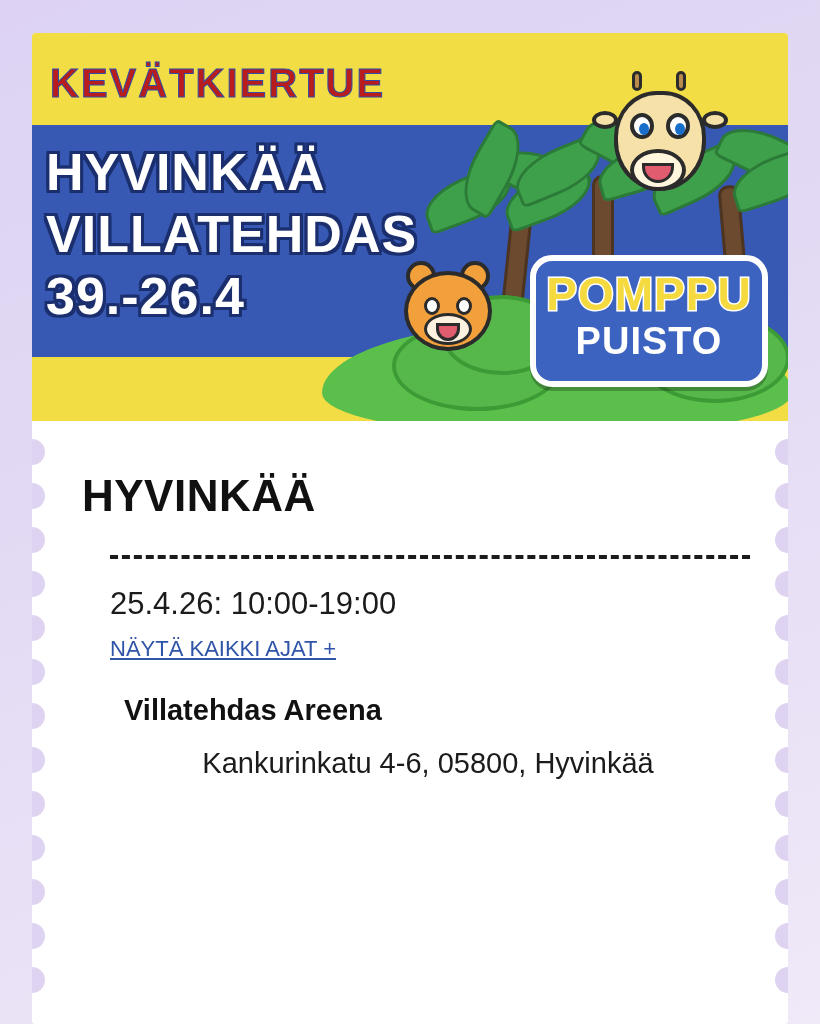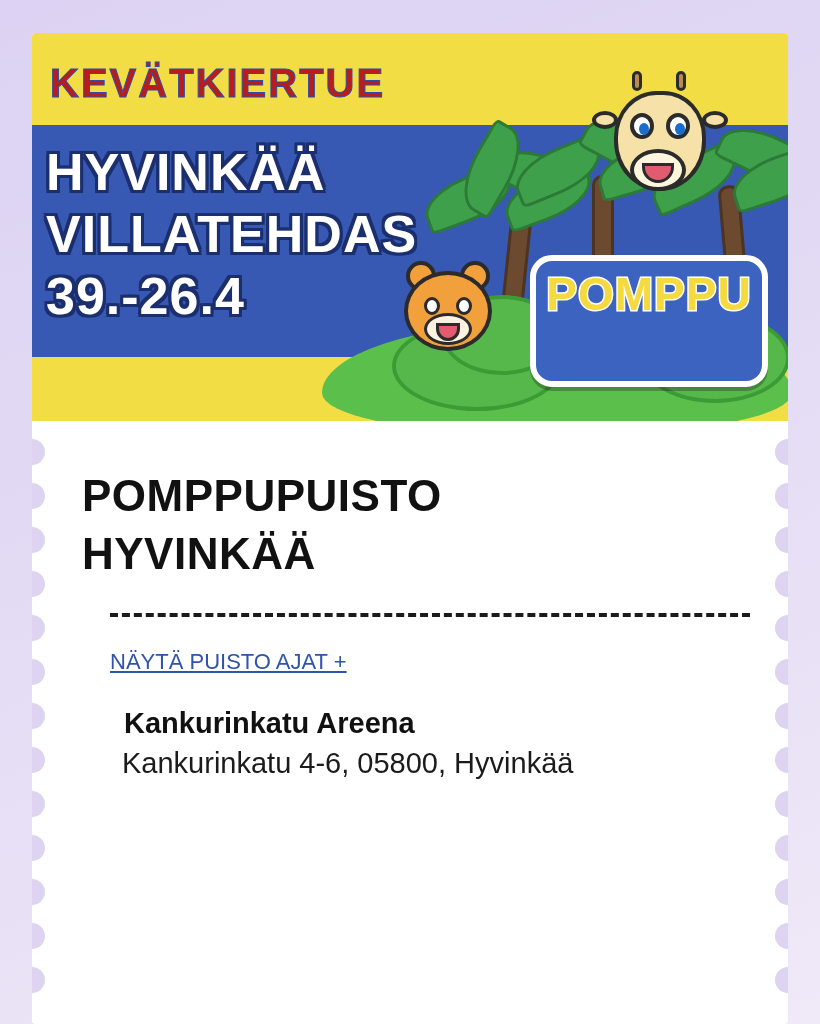--- a/index.html
+++ b/index.html
@@ -253,23 +253,24 @@
   }
   .venue {
     margin-left: 42px;
     margin-top: 32px;
     font-size: 29px;
     font-weight: bold;
     color: #111111;
   }
   .address {
     margin-left: 40px;
-    margin-top: 7px;
+    margin-top: 20px;
     font-size: 29px;
     color: #1b1b1b;
+    text-align: center;
   }
 </style>
 </head>
 <body>
 
 <div class="page">
   <div class="ticket">
 
     <div class="hero">
       <div class="hero-blueband"></div>
@@ -323,20 +324,21 @@
         <div class="t-ear" style="left:56px; top:0px;"></div>
         <div class="t-head"></div>
         <div class="t-eye" style="left:20px; top:36px;"></div>
         <div class="t-eye" style="left:52px; top:36px;"></div>
         <div class="t-snout"></div>
         <div class="t-mouth"></div>
       </div>
 
       <div class="logo">
         <div class="logo-top">POMPPU</div>
+        <div class="logo-bot">PUISTO</div>
       </div>
 
       <div class="hero-kevat">KEVÄTKIERTUE</div>
       <div class="hero-lines">
         <span class="hero-line">HYVINKÄÄ</span>
         <span class="hero-line">VILLATEHDAS</span>
         <span class="hero-line">39.-26.4</span>
       </div>
     </div>
 
@@ -366,30 +368,30 @@
         <div class="notch" style="top:326px"></div>
       <div class="notch" style="top:370px"></div>
         <div class="notch" style="top:414px"></div>
       <div class="notch" style="top:458px"></div>
         <div class="notch" style="top:502px"></div>
       <div class="notch" style="top:546px"></div>
     </div>
 
     <div class="body">
       <div class="title">
-        <div>POMPPUPUISTO</div>
         <div>HYVINKÄÄ</div>
       </div>
 
       <div class="divider"></div>
 
 
       <div>
-      </div>
-
-      <a class="showall">NÄYTÄ PUISTO AJAT +</a>
-
-      <div class="venue">Kankurinkatu Areena</div>
+        <div class="timerow">25.4.26: 10:00-19:00</div>
+      </div>
+
+      <a class="showall">NÄYTÄ KAIKKI AJAT +</a>
+
+      <div class="venue">Villatehdas Areena</div>
       <div class="address">Kankurinkatu 4-6, 05800, Hyvinkää</div>
     </div>
 
   </div>
 </div>
 
 </body></html>

